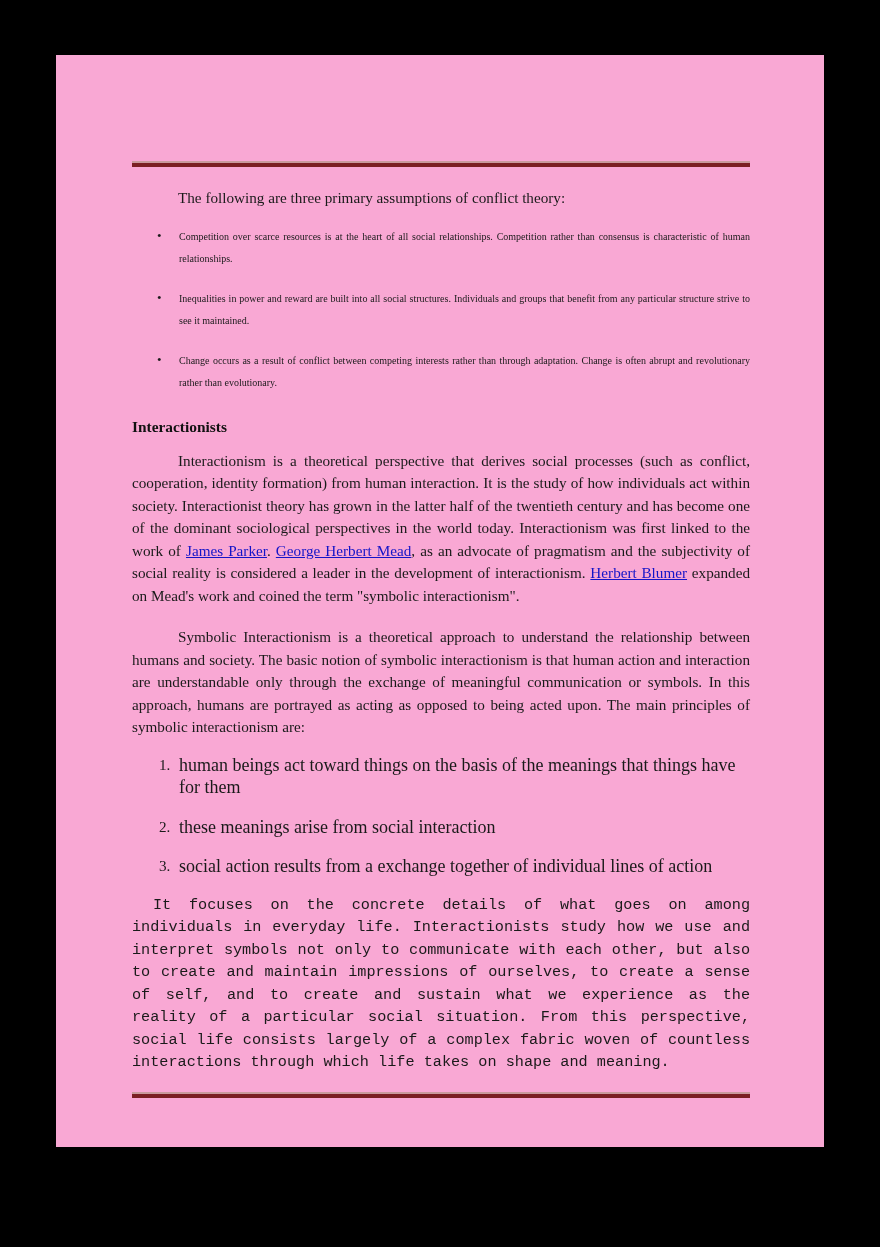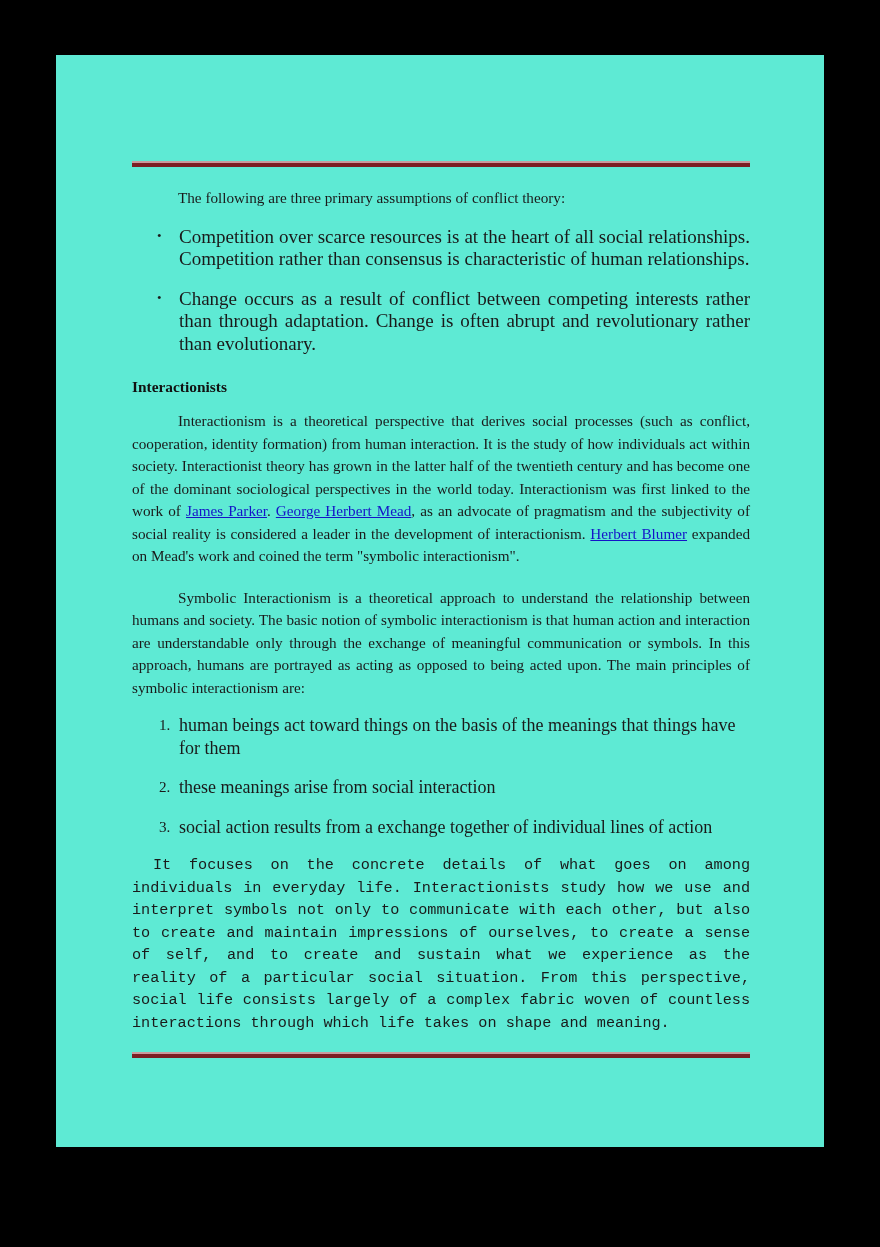--- a/index.html
+++ b/index.html
@@ -14,21 +14,21 @@
     font-family: "Liberation Serif", "DejaVu Serif", serif;
   }
 
   
   #page-sheet {
     position: absolute;
     left: 56px;
     top: 55px;
     width: 768px;
     height: 1092px;
-    background: #5eead4;
+    background: #f9a8d4;
   }
 
   
   #doc-body {
     position: absolute;
     left: 76px;      
     top: 106px;      
     width: 618px;    
   }
 
@@ -71,21 +71,21 @@
   
   ul.bullets {
     list-style: none;
     margin: 16px 0 0 0;
     padding: 0;
   }
   ul.bullets > li {
     position: relative;
     padding-left: 47px;
     margin-bottom: 17px;
-    font-size: 19px;
+    font-size: 10px;
     line-height: 22.5px;
     color: #1a1a1a;
     text-align: justify;
   }
   ul.bullets > li:last-child { margin-bottom: 16px; }
   ul.bullets > li::before {
     content: "\2022";
     position: absolute;
     left: 25px;
     top: -1px;
@@ -140,20 +140,21 @@
 <div id="page-sheet">
 
   <div id="doc-body">
 
     <div id="rule-top" class="doc-rule"></div>
 
     <p class="para indent-lg">The following are three primary assumptions of conflict theory:</p>
 
     <ul class="bullets">
       <li>Competition over scarce resources is at the heart of all social relationships. Competition rather than consensus is characteristic of human relationships.</li>
+      <li>Inequalities in power and reward are built into all social structures. Individuals and groups that benefit from any particular structure strive to see it maintained.</li>
       <li>Change occurs as a result of conflict between competing interests rather than through adaptation. Change is often abrupt and revolutionary rather than evolutionary.</li>
     </ul>
 
     <h2 class="heading">Interactionists</h2>
 
     <div id="para-interactionism-wrap">
       <p class="para indent-lg"><span>Interactionism is a theoretical perspective that derives social processes (such as conflict, cooperation, identity formation) from human interaction. It is the study of how individuals act within society. Interactionist theory has grown in the latter half of the twentieth century and has become one of the dominant sociological perspectives in the world today. Interactionism was first linked to the work of </span><a class="doclink">James Parker</a><span>. </span><a class="doclink">George Herbert Mead</a><span>, as an advocate of pragmatism and the subjectivity of social reality is considered a leader in the development of interactionism. </span><a class="doclink">Herbert Blumer</a><span> expanded on Mead's work and coined the term "symbolic interactionism".</span></p>
     </div>
 
     <div id="para-symbolic-wrap">

